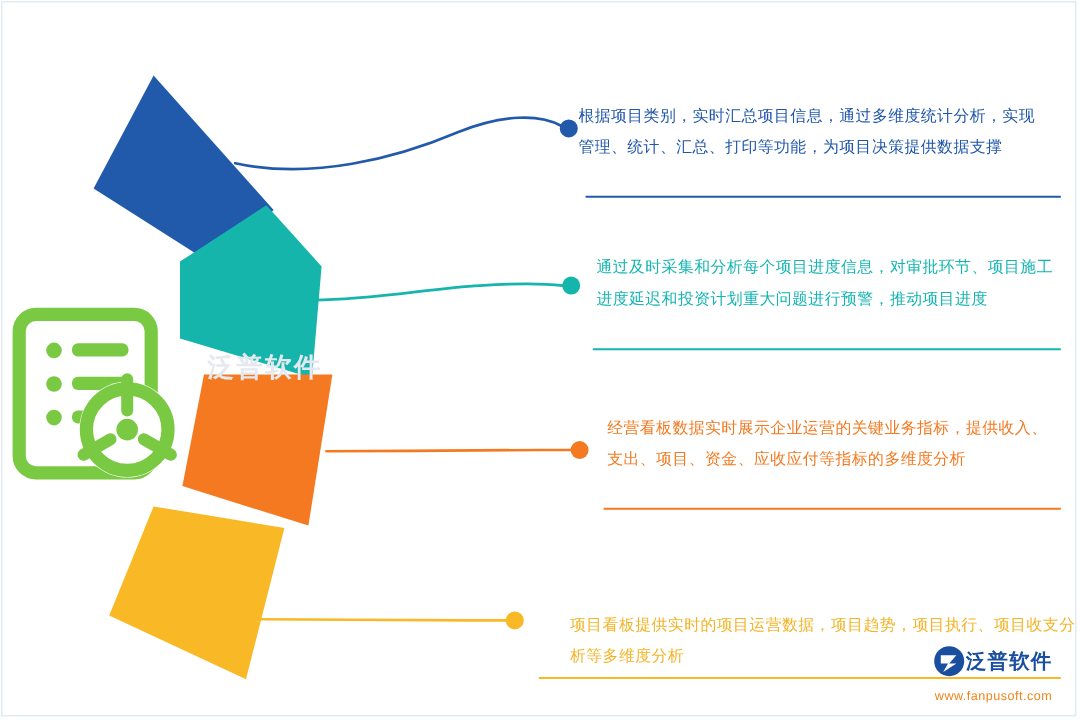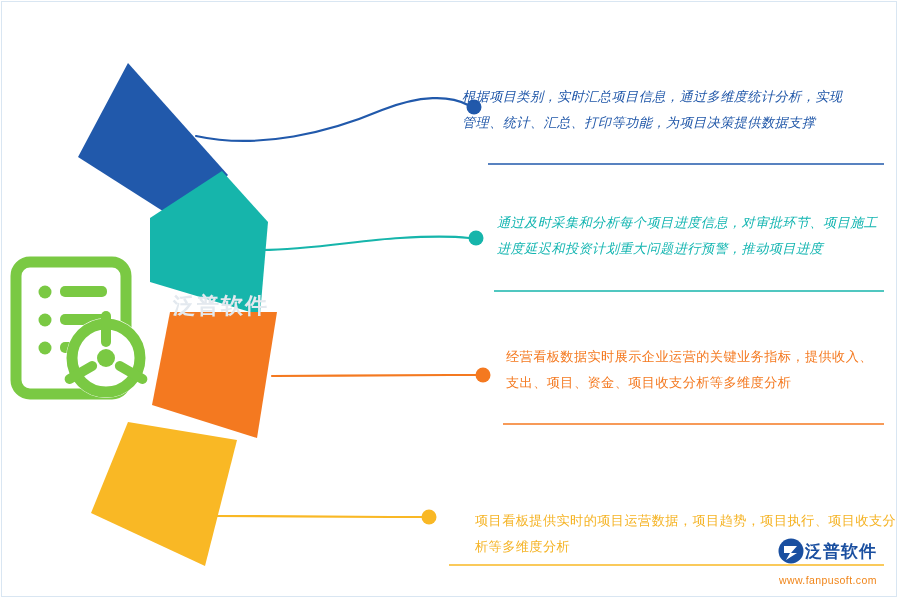--- a/index.html
+++ b/index.html
@@ -36,25 +36,25 @@
     height: 600px;
   }
   .text-block {
     position: absolute;
     font-size: 13.2px;
     line-height: 26px;
     letter-spacing: 0.4px;
     white-space: pre-wrap;
   }
   .t-blue   { color: #1f56a8; }
-  .t-teal   { color: #13b5b1; font-style: italic; }
+  .t-teal   { color: #13b5b1; }
   .t-orange { color: #f47920; }
   .t-yellow { color: #f5b324; margin-left: 23px; }
 
-  #txt-blue   { left: 462px; top: 84px;  width: 392px; font-style: italic; }
+  #txt-blue   { left: 482px; top: 84px;  width: 392px; }
   #txt-teal   { left: 497px; top: 210px; width: 385px; }
   #txt-orange { left: 506px; top: 344px; width: 378px; }
   #txt-yellow { left: 452px; top: 508px; width: 430px; }
 
   .watermark {
     position: absolute;
     left: 173px;
     top: 291px;
     font-size: 22px;
     color: #e3e9ef;
@@ -142,21 +142,21 @@
     <g>
       <circle cx="791" cy="551" r="12.5" fill="#1a4fa0"></circle>
       <path d="M 784 546 L 797 546 L 791 553 L 797 553 L 786 560 L 790 553 L 784 553 Z" fill="#ffffff"></path>
     </g>
   </svg>
 
   <div class="watermark">泛普软件</div>
 
   <div id="txt-blue" class="text-block t-blue">根据项目类别，实时汇总项目信息，通过多维度统计分析，实现管理、统计、汇总、打印等功能，为项目决策提供数据支撑</div>
   <div id="txt-teal" class="text-block t-teal">通过及时采集和分析每个项目进度信息，对审批环节、项目施工进度延迟和投资计划重大问题进行预警，推动项目进度</div>
-  <div id="txt-orange" class="text-block t-orange">经营看板数据实时展示企业运营的关键业务指标，提供收入、支出、项目、资金、项目收支分析等多维度分析</div>
+  <div id="txt-orange" class="text-block t-orange">经营看板数据实时展示企业运营的关键业务指标，提供收入、支出、项目、资金、应收应付等指标的多维度分析</div>
   <div id="txt-yellow" class="text-block t-yellow">项目看板提供实时的项目运营数据，项目趋势，项目执行、项目收支分析等多维度分析</div>
 
   <div id="logo">
     <div class="logo-text">泛普软件</div>
     <div class="logo-url">www.fanpusoft.com</div>
   </div>
 
 </div>
 
 </body></html>

